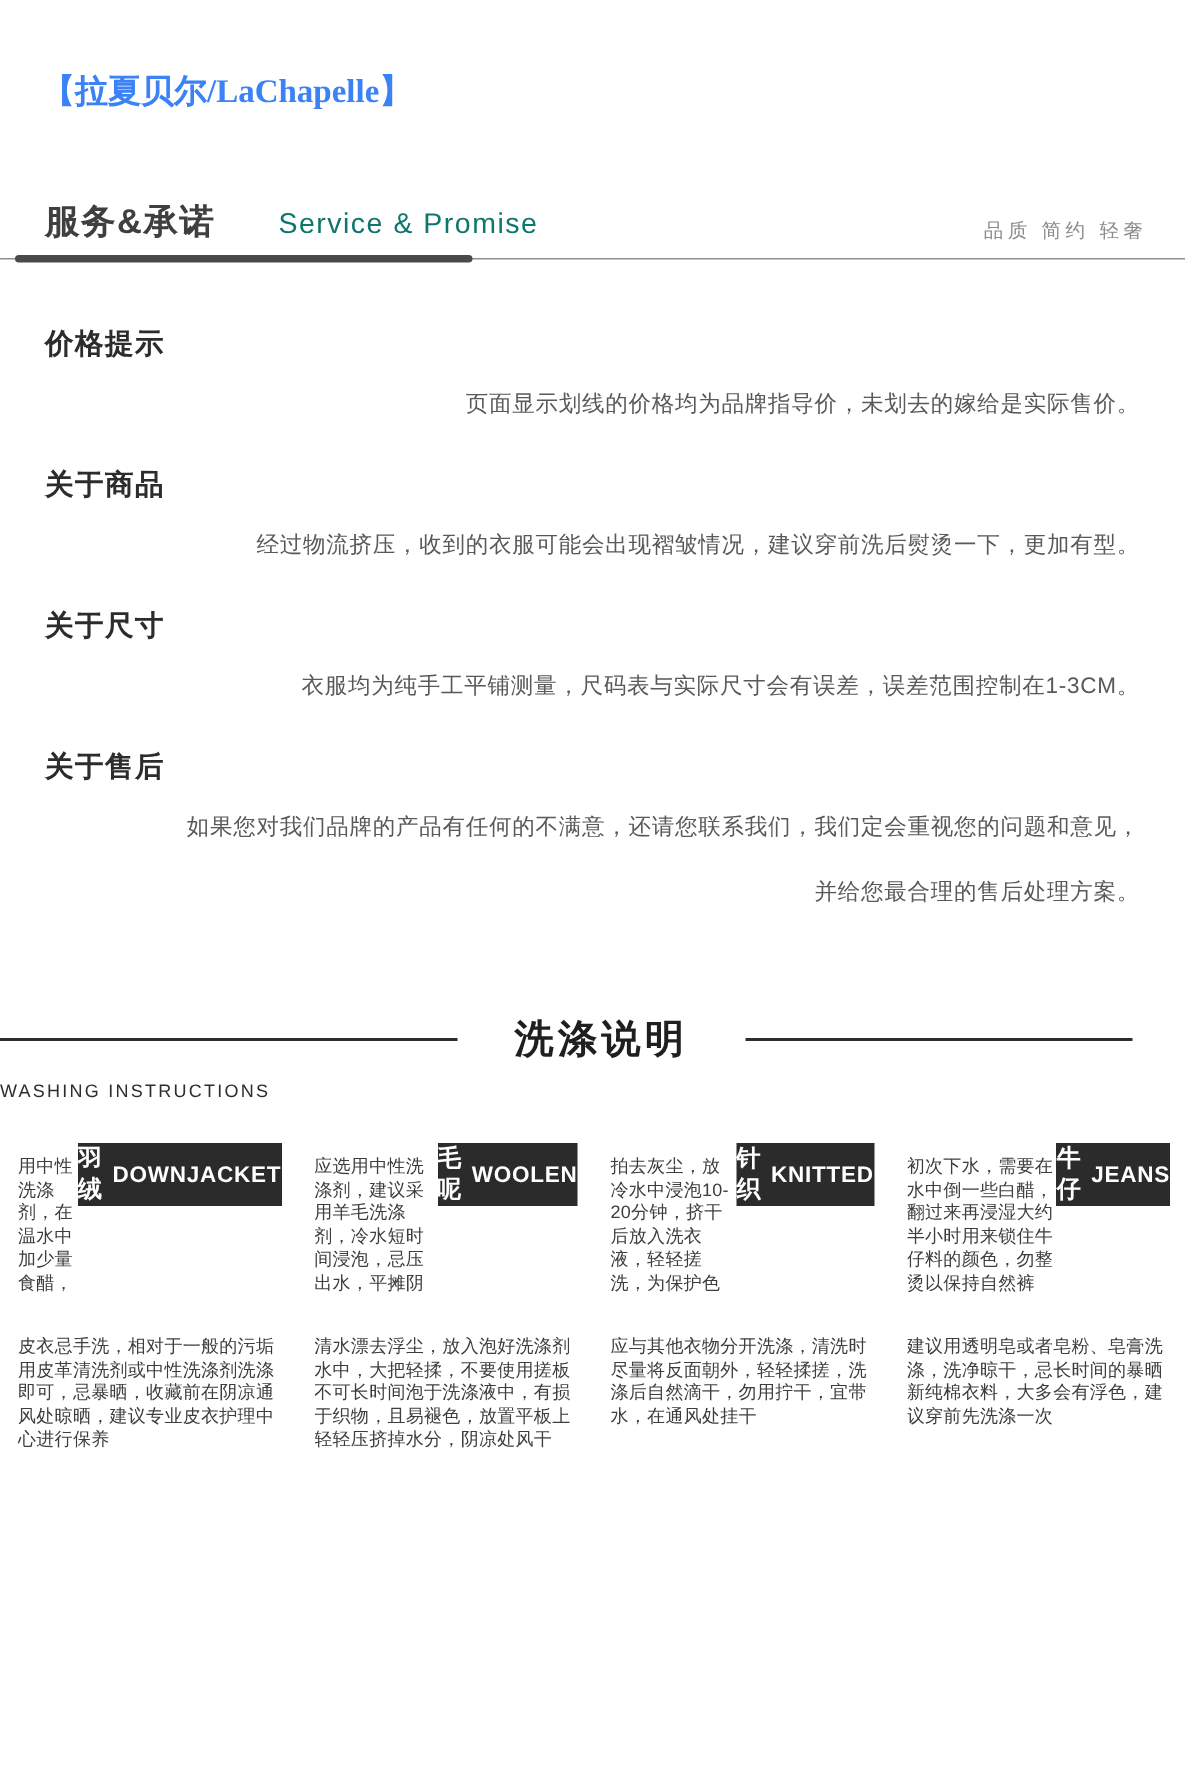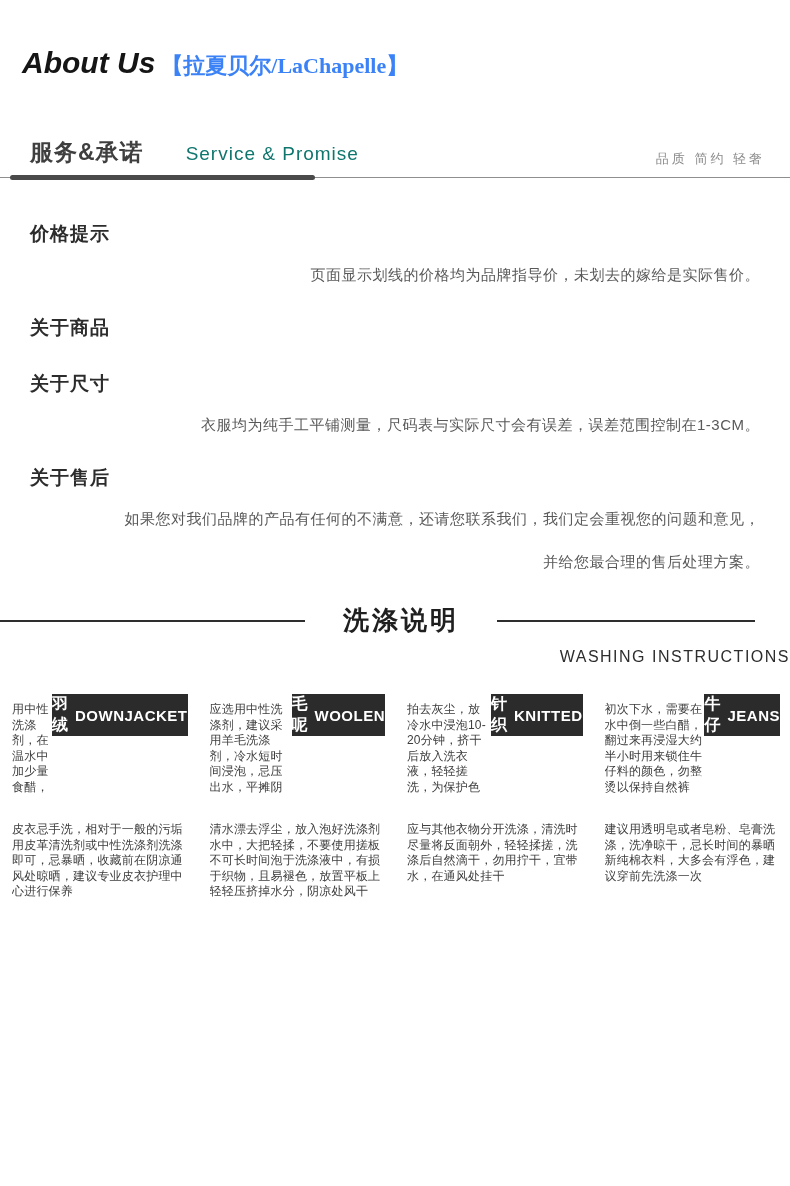--- a/index.html
+++ b/index.html
@@ -26,26 +26,26 @@
   .banner-divider .thick{position:absolute;top:1px;left:10px;width:305px;height:5px;background:#4a4a4a;border-radius:3px;}
 
   
   .sections{padding:10px 30px 0 30px;}
   .sec{margin-top:30px;}
   .sec h3{margin:0;font-size:19px;font-weight:bold;color:#2c2c2c;letter-spacing:1px;}
   .sec p{margin:17px 0 0 0;font-size:15px;color:#595959;letter-spacing:0.5px;line-height:1.4;text-align:right;}
   .sec p.second{margin-top:22px;}
 
   
-  .wash-header{margin-top:31px;}
+  .wash-header{margin-top:70px;}
   .wash-title-row{display:flex;align-items:center;}
   .wl-left{flex:1;height:2px;background:#2e2e2e;}
   .wl-right{width:258px;height:2px;background:#2e2e2e;margin-right:35px;}
   .wash-title{margin:0 38px;font-size:26px;font-weight:bold;color:#1f1f1f;letter-spacing:3px;white-space:nowrap;}
-  .wash-sub{text-align:right;margin-top:10px;font-size:16px;color:#2d2d2d;letter-spacing:1.5px;}
+  .wash-sub{text-align:left;margin-top:10px;font-size:12px;color:#2d2d2d;letter-spacing:1.5px;}
 
   
   .cards{display:grid;grid-template-columns:repeat(4,1fr);column-gap:20px;row-gap:18px;padding:0 10px;margin-top:28px;}
   .card{display:flex;flex-direction:row;}
   .swatch{height:100px;border-radius:6px;}
   .card-text{margin:8px 2px 0 2px;font-size:12px;line-height:15.5px;color:#3d3d3d;height:94px;overflow:hidden;letter-spacing:0.2px;}
   .card-label{height:42px;display:flex;align-items:center;justify-content:center;gap:6px;}
   .card-label.dark{background:#2b2b2b;color:#ffffff;}
   .lz{font-weight:bold;font-size:16px;letter-spacing:1px;}
   .le{font-weight:bold;font-size:15px;letter-spacing:0.5px;}
@@ -69,21 +69,20 @@
       linear-gradient(135deg,#f4f3f1,#eae8e4 50%,#f6f5f3);
       background-size:14px 14px,100% 100%;}
   .sw-cotton{background:linear-gradient(140deg,#f3e9d2 0%,#fdfaf0 32%,#fffef8 55%,#f5eddb 80%,#efe3c8 100%);}
 </style>
 </head>
 <body>
 
 <div class="page">
 
   <div class="top-header">
-    <span class="about-title">About Us</span>
     <span class="brand-title">【拉夏贝尔/LaChapelle】</span>
   </div>
 
   <div class="service-banner">
     <div class="service-row">
       <span class="svc-zh">服务&amp;承诺</span>
       <span class="svc-en">Service &amp; Promise</span>
       <span class="svc-tag">品质 简约 轻奢</span>
     </div>
     <div class="banner-divider">
@@ -92,20 +91,21 @@
     </div>
   </div>
 
   <div class="sections">
     <div class="sec">
       <h3>价格提示</h3>
       <p>页面显示划线的价格均为品牌指导价，未划去的嫁给是实际售价。</p>
     </div>
     <div class="sec">
       <h3>关于商品</h3>
+      <p>经过物流挤压，收到的衣服可能会出现褶皱情况，建议穿前洗后熨烫一下，更加有型。</p>
     </div>
     <div class="sec">
       <h3>关于尺寸</h3>
       <p>衣服均为纯手工平铺测量，尺码表与实际尺寸会有误差，误差范围控制在1-3CM。</p>
     </div>
     <div class="sec">
       <h3>关于售后</h3>
       <p>如果您对我们品牌的产品有任何的不满意，还请您联系我们，我们定会重视您的问题和意见，</p>
       <p class="second">并给您最合理的售后处理方案。</p>
     </div>

